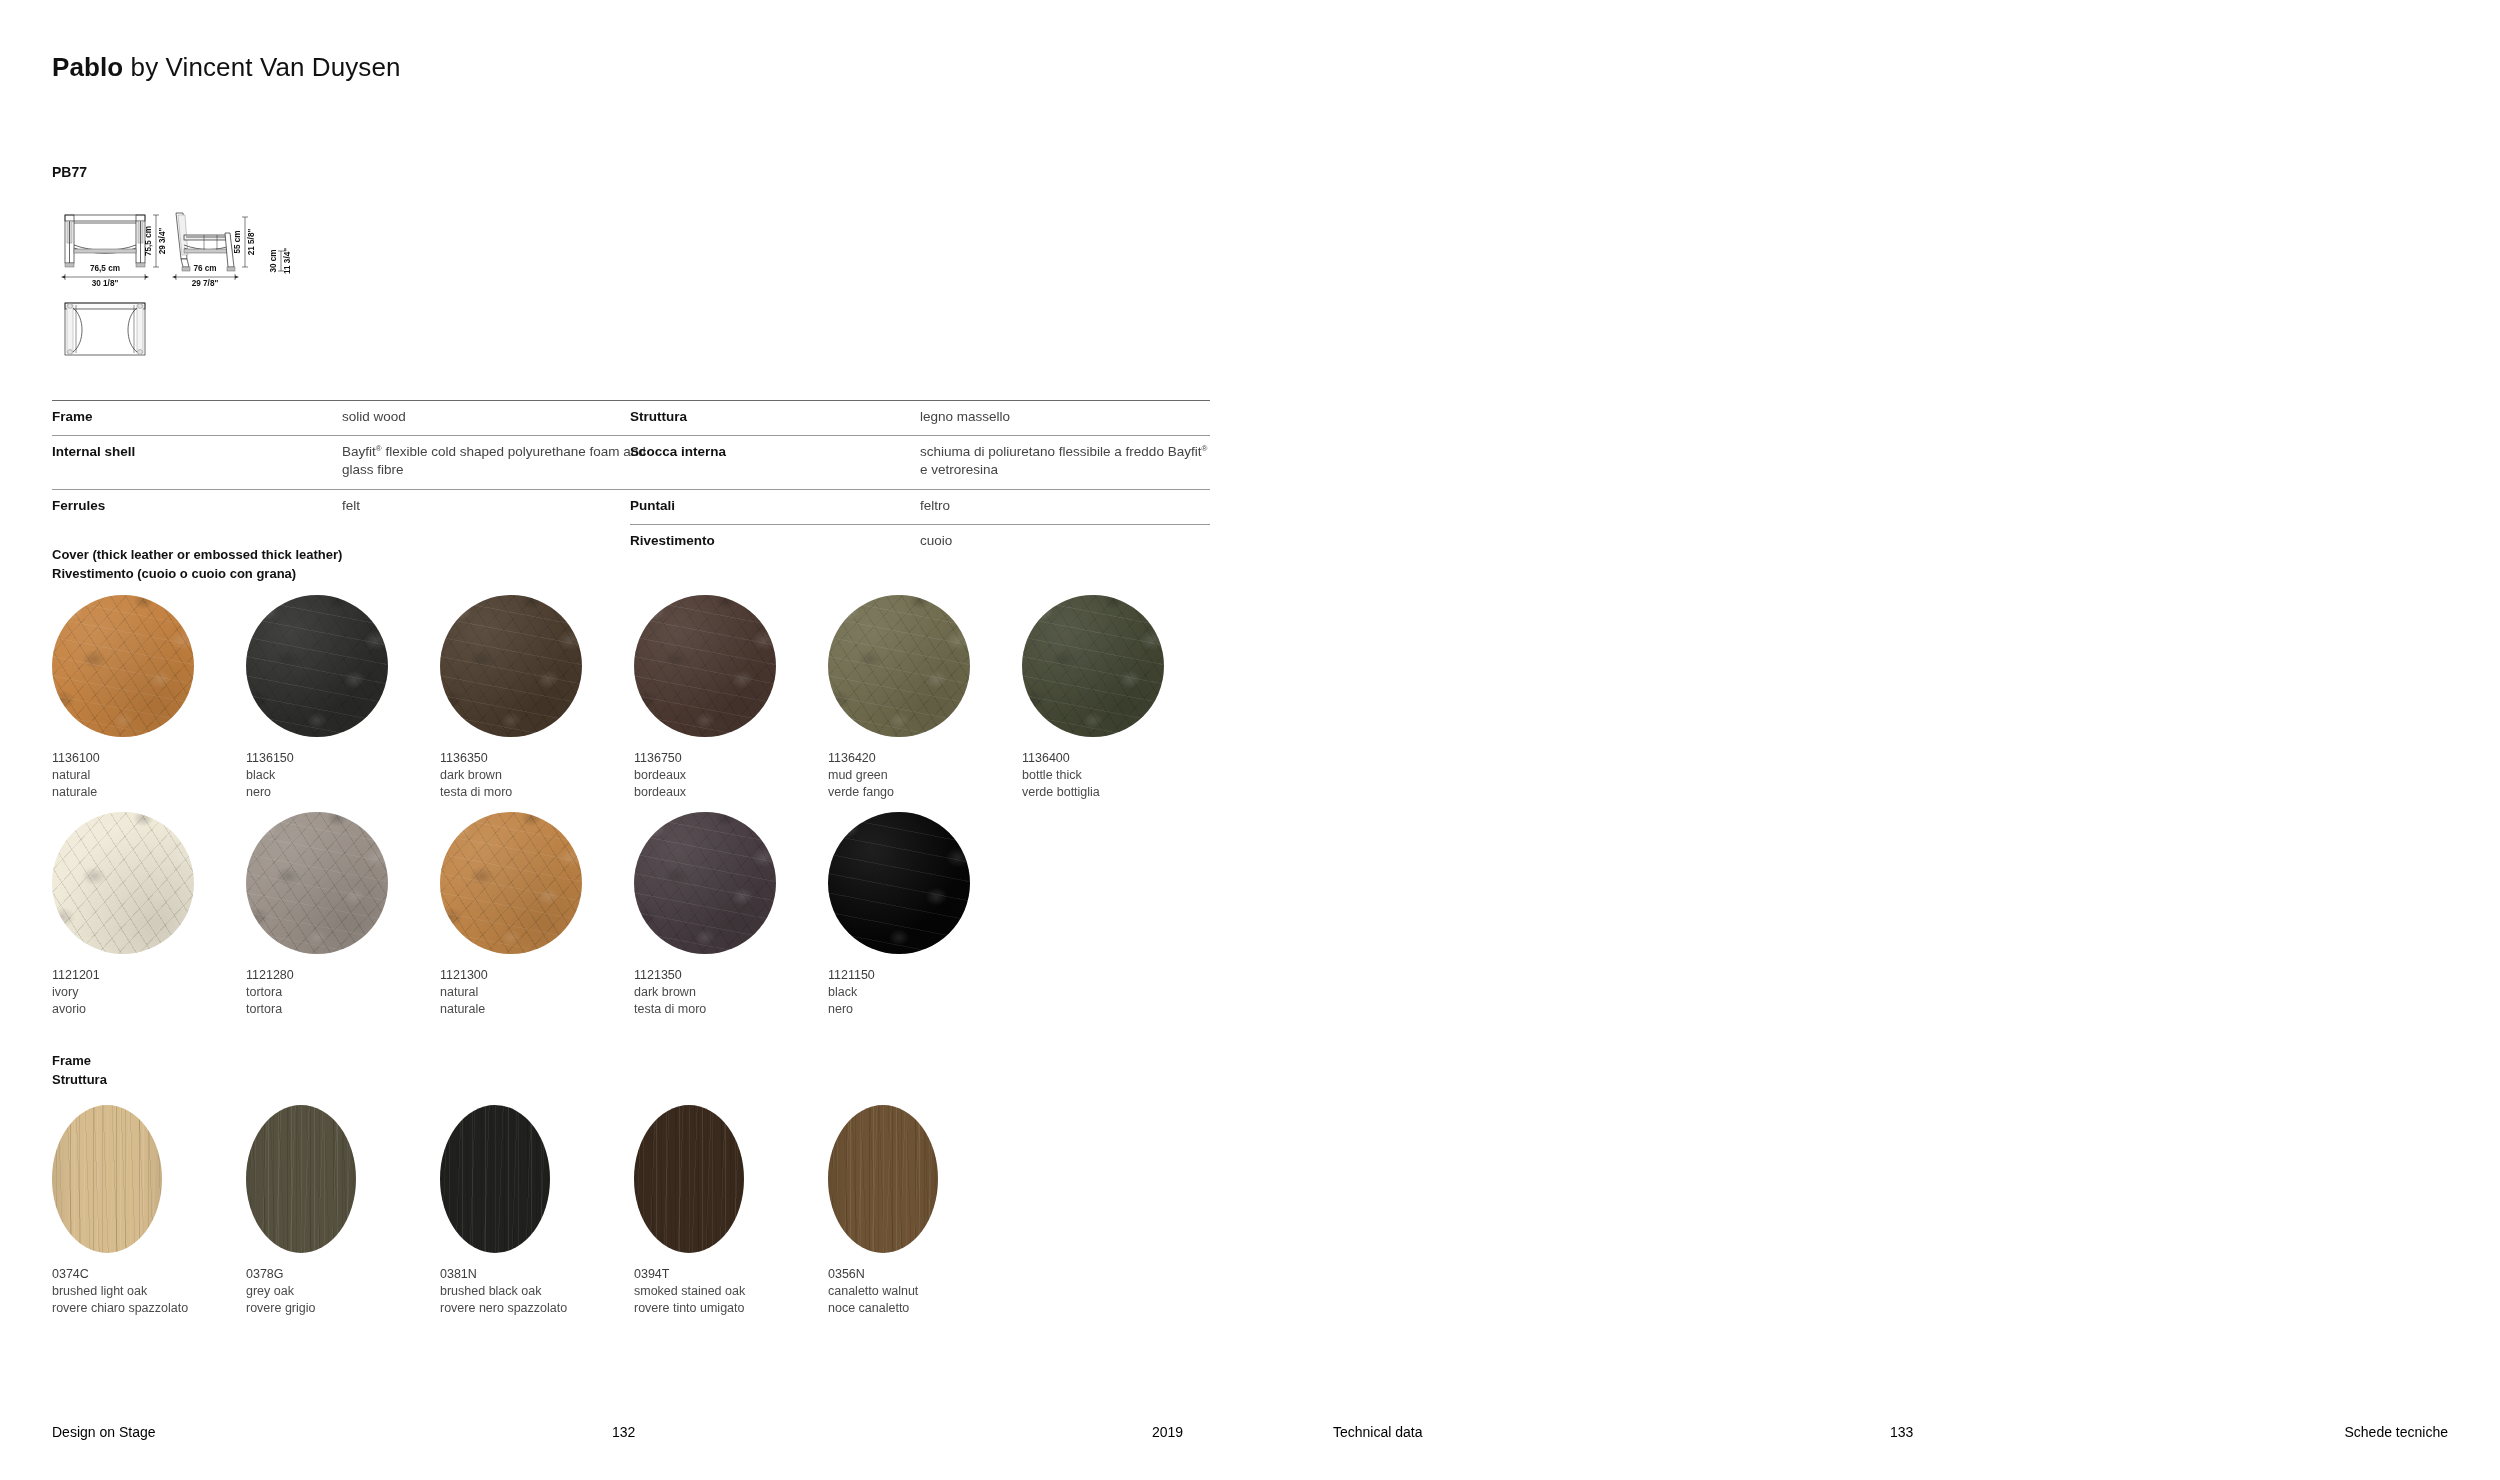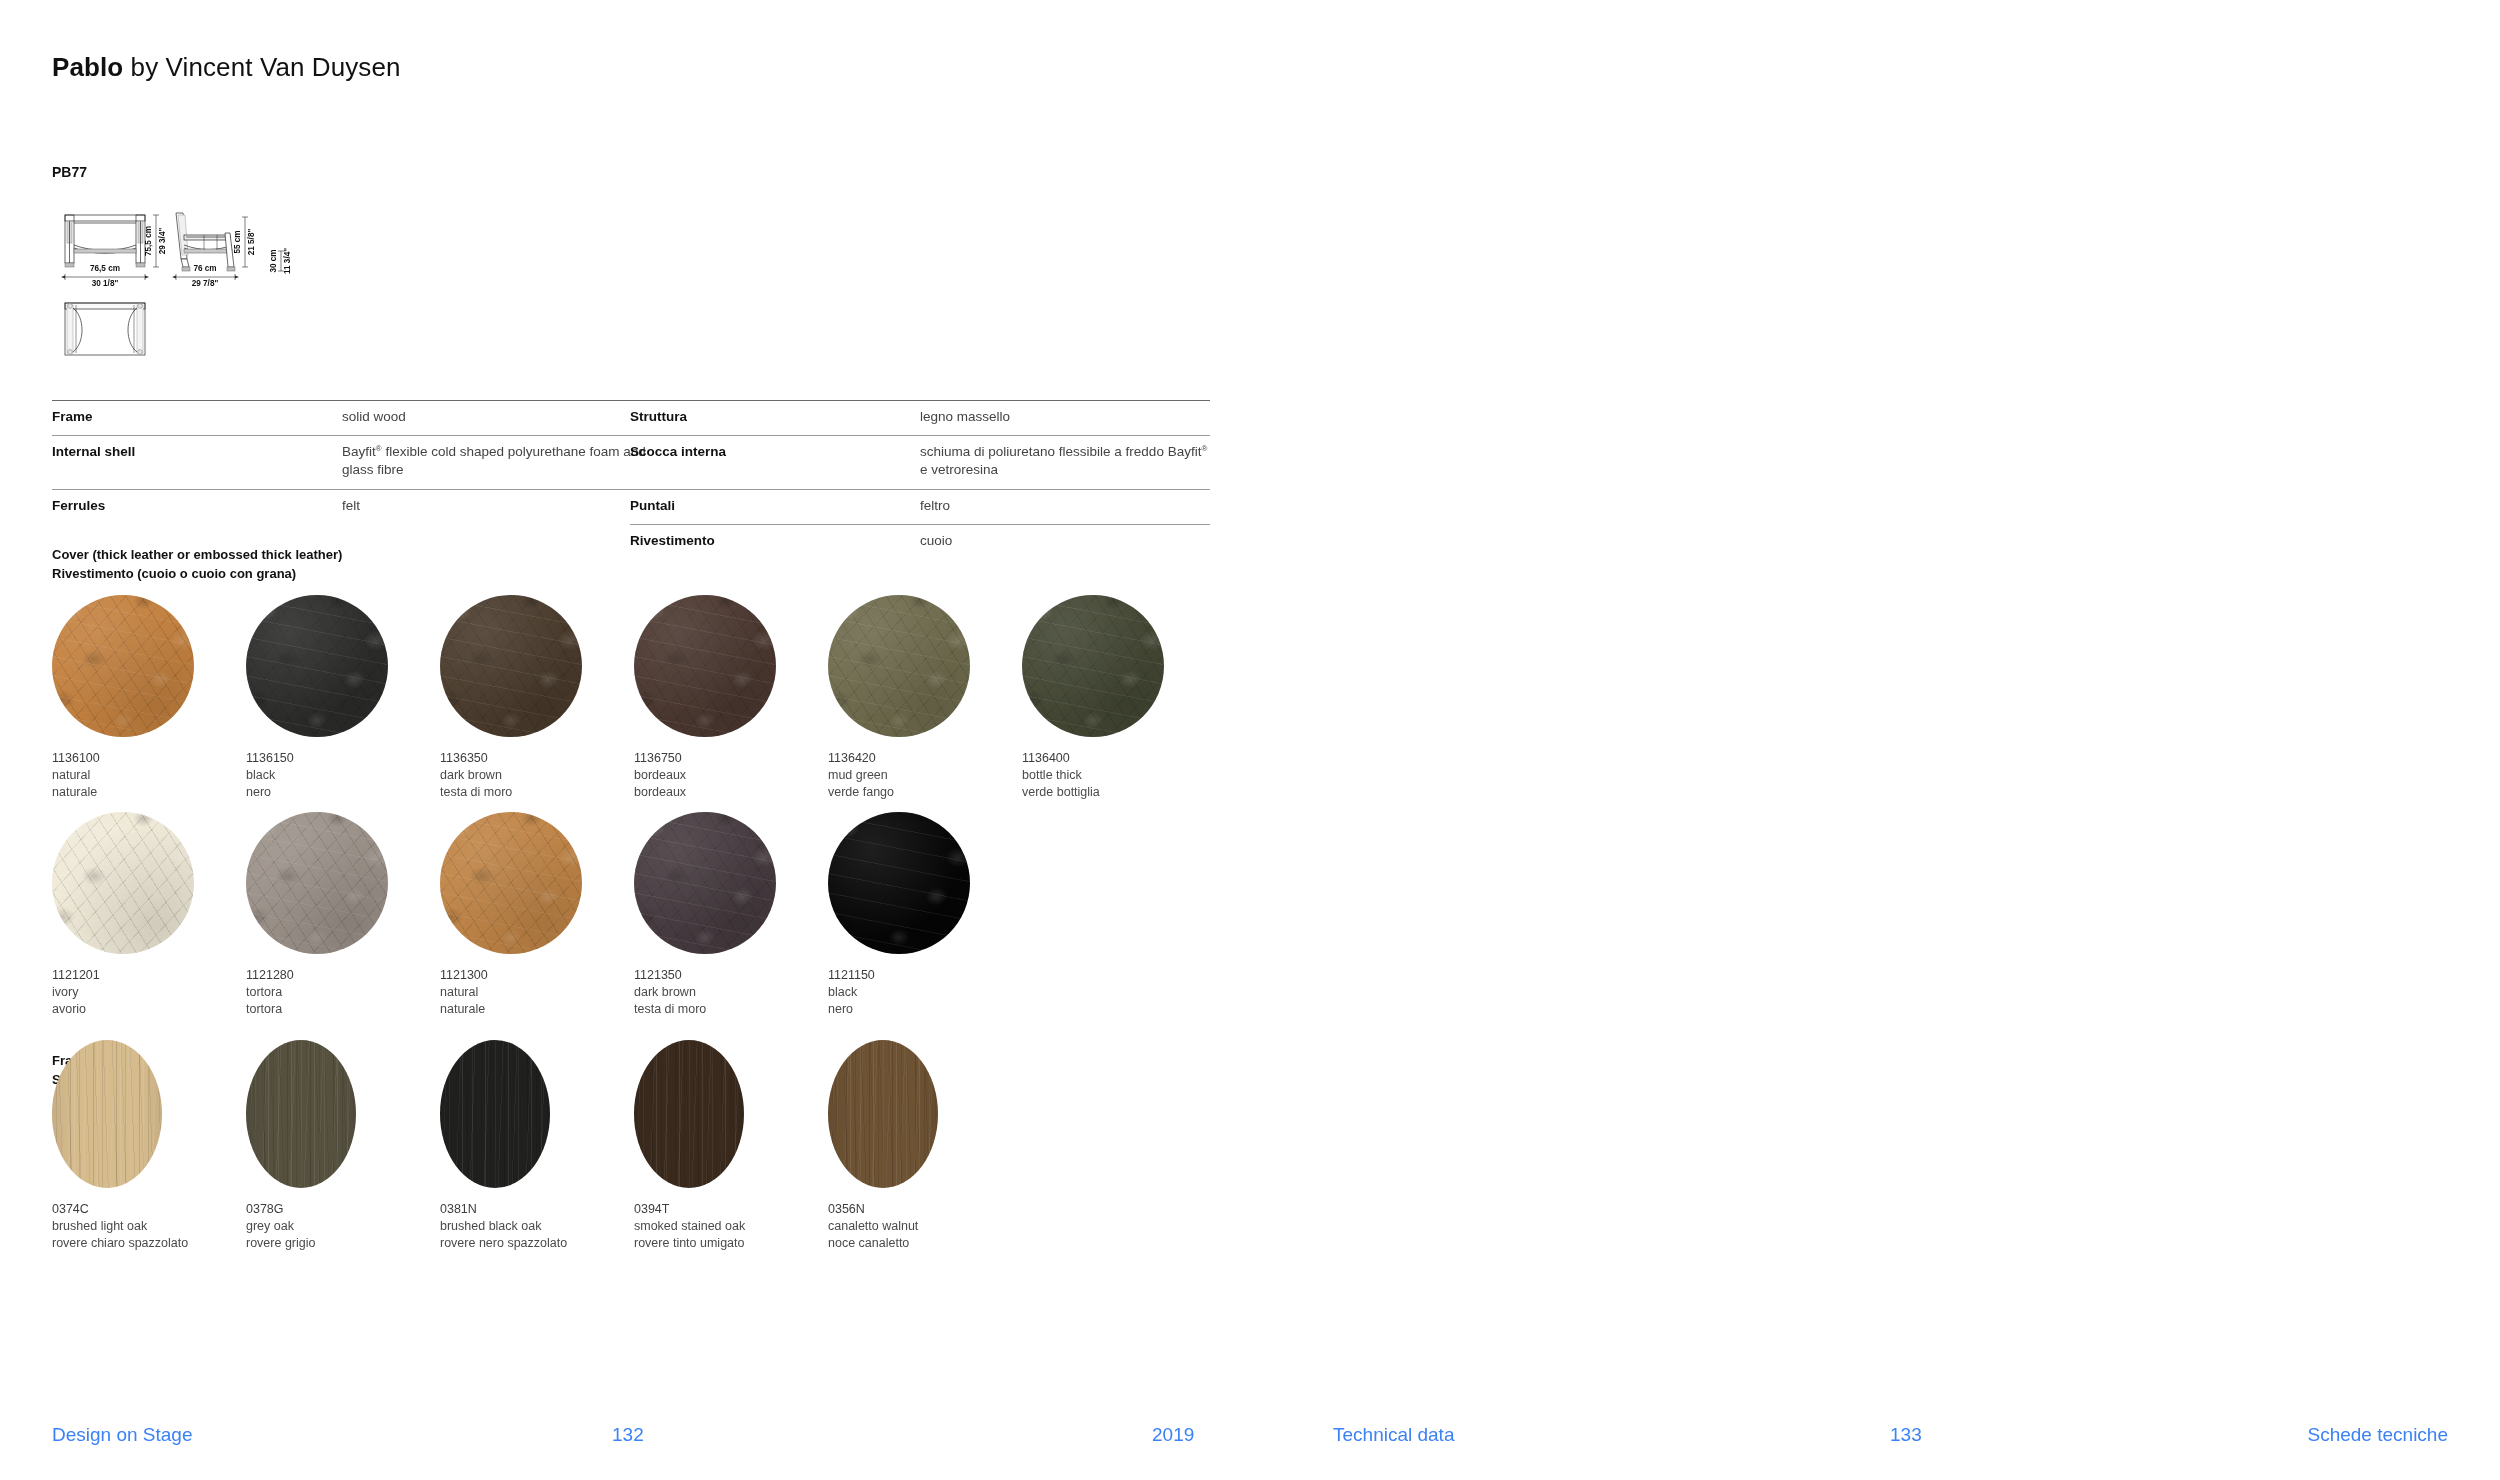--- a/index.html
+++ b/index.html
@@ -35,21 +35,21 @@
 
   
   .sec-head{position:absolute;font-size:13px;font-weight:700;color:#111;line-height:1.45;}
   #cover-head{left:52px;top:546px;}
   #frame-head{left:52px;top:1052px;}
 
   
   .swatch-grid{position:absolute;display:flex;}
   #leather-row-1{left:52px;top:595px;}
   #leather-row-2{left:52px;top:812px;}
-  #frame-row{left:52px;top:1040px;}
+  #frame-row{left:52px;top:1105px;}
 
   .swatch-cell{width:194px;flex:0 0 194px;position:relative;}
   .swatch-cell.leather{width:194px;flex:0 0 194px;}
 
   .disc{
     width:142px;height:142px;border-radius:50%;
     position:relative;overflow:hidden;
   }
   .disc .grainA,.disc .grainB,.disc .grainC{position:absolute;inset:-10%;}
   .disc .grainA{
@@ -97,21 +97,21 @@
     background-image:
       repeating-linear-gradient(88deg, rgba(0,0,0,.07) 0 1px, rgba(0,0,0,0) 1px 9px),
       repeating-linear-gradient(92deg, rgba(255,255,255,.05) 0 1px, rgba(255,255,255,0) 1px 14px),
       linear-gradient(90deg, rgba(0,0,0,.10), rgba(0,0,0,0) 22%, rgba(0,0,0,0) 78%, rgba(0,0,0,.10));
   }
 
   .swatch-label{margin-top:13px;font-size:12.5px;color:#4a4a4a;line-height:1.36;}
   .swatch-label .code{color:#3d3d3d;}
 
   
-  .footer{position:absolute;left:0;right:0;top:1424px;height:24px;font-size:19px;color:#3b82f6;}
+  .footer{position:absolute;left:0;right:0;top:1424px;height:24px;font-size:14px;color:#000000;}
   .footer .f{position:absolute;top:0;white-space:nowrap;}
   #footer-left{left:52px;}
   #footer-page-left{left:612px;}
   #footer-year{left:1152px;}
   #footer-tech{left:1333px;}
   #footer-page-right{left:1890px;}
   #footer-right{right:52px;}
 </style>
 </head>
 <body>

